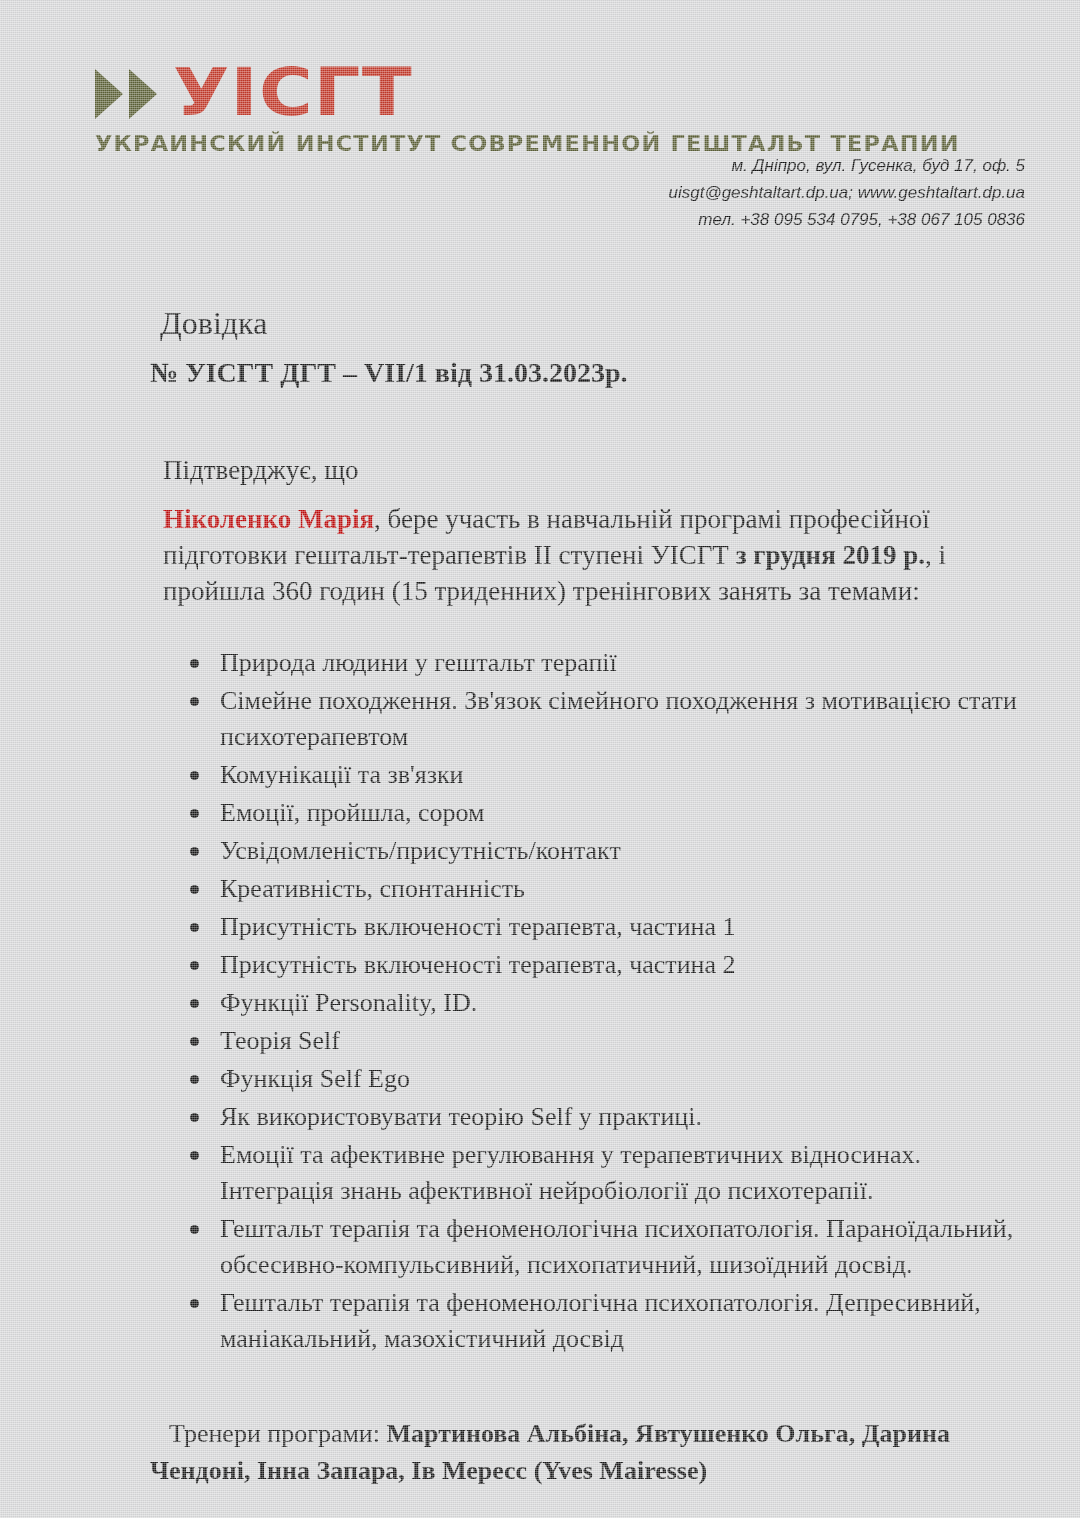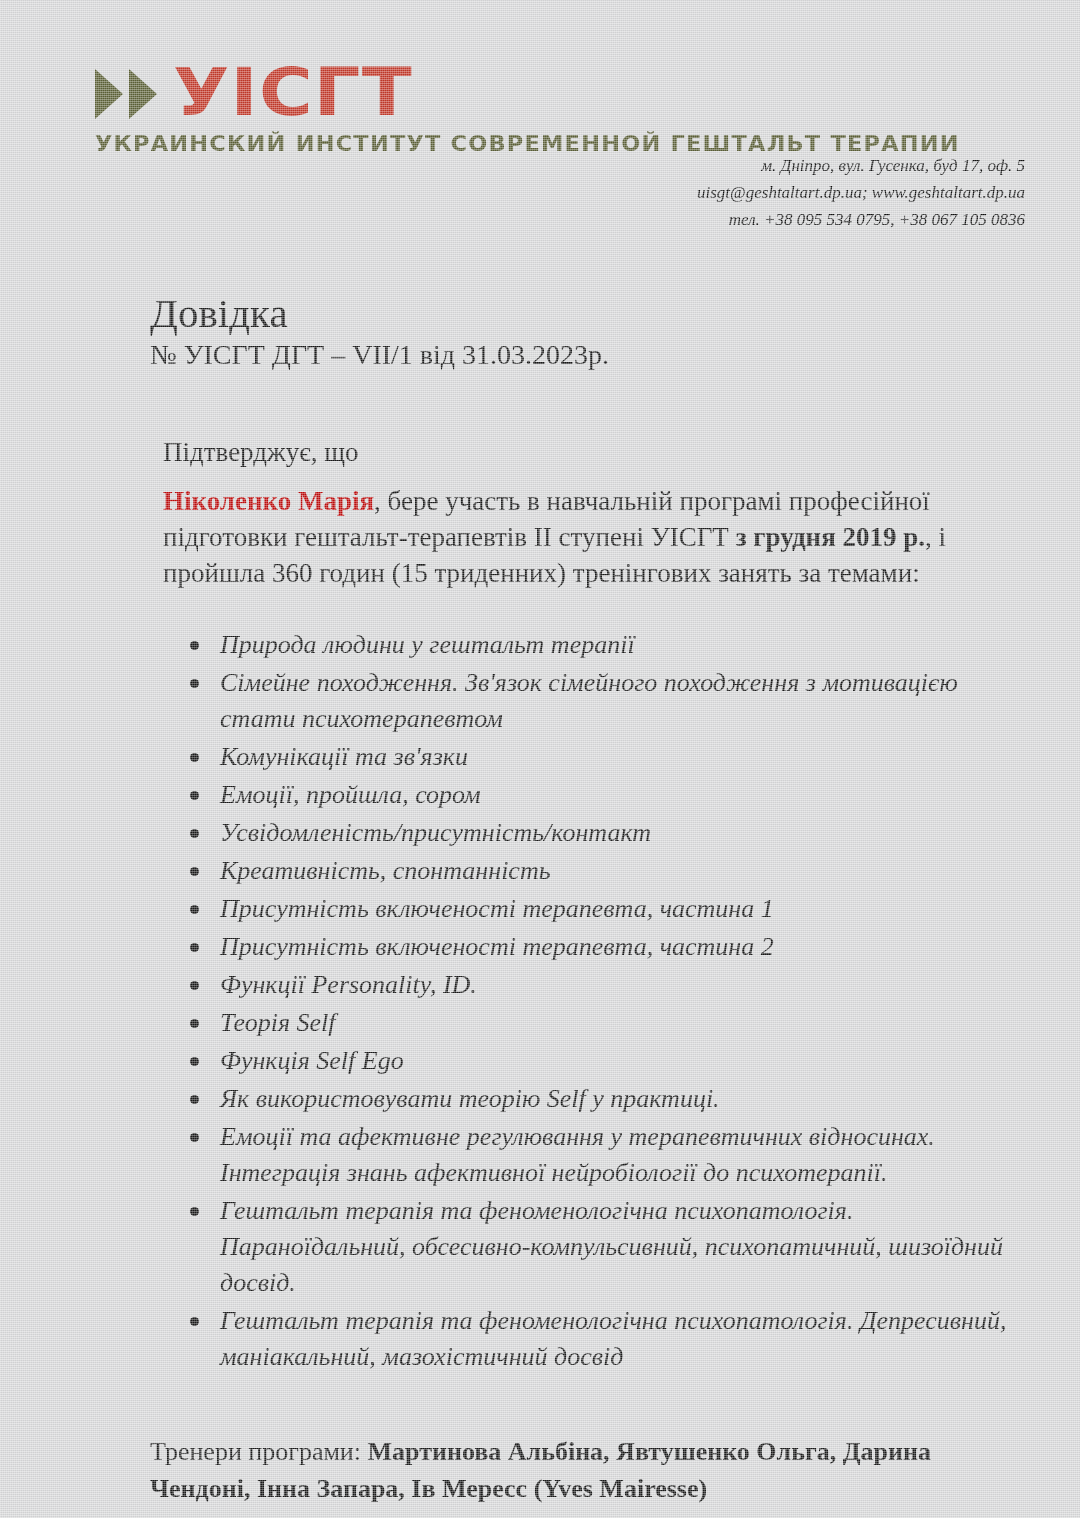--- a/index.html
+++ b/index.html
@@ -82,45 +82,46 @@
     transform-origin: left center;
     white-space: nowrap;
   }
 
   
   .contacts {
     position: absolute;
     right: 55px;
     top: 152px;
     text-align: right;
-    font-family: Liberation Serif, serif;
+    font-family: Liberation Sans, sans-serif;
     font-style: italic;
     font-size: 17px;
     line-height: 27px;
     color: #121212;
     margin-left: 28px;
   }
 
   
   .doc-body {
     position: absolute;
     left: 150px;
     top: 292px;
     width: 880px;
   }
   .doc-title {
-    font-size: 41px;
+    font-size: 32px;
     line-height: 42px;
     font-weight: normal;
-    margin: 0;
+    margin: 10px;
   }
   .doc-refno {
     font-size: 28px;
     line-height: 38px;
     margin: 2px 0 0 0;
+    font-weight: bold;
   }
 
   .intro {
     margin-top: 60px;
     font-size: 27px;
     line-height: 36px;
   }
   .intro p { margin: 13px; }
   .hl-name {
     color: #bf0d0d;
@@ -134,40 +135,39 @@
     margin: 36px 0 0 0;
     padding: 0 0 0 38px;
     list-style: none;
     font-size: 26px;
     line-height: 36px;
   }
   ul.topics > li {
     position: relative;
     padding-left: 32px;
     margin-bottom: 2px;
-    font-style: italic;
   }
   ul.topics > li::before {
     content: "";
     position: absolute;
     left: 2px;
     top: 14px;
     width: 9px;
     height: 9px;
     border-radius: 50%;
     background: #1a1a1a;
   }
 
   
   .trainers {
     margin-top: 58px;
     font-size: 26px;
     line-height: 37px;
   }
-  .trainers .label { font-weight: normal; }
+  .trainers .label { font-weight: normal; margin-left: 19px; }
   .trainers .names { font-weight: bold; }
 </style>
 </head>
 <body>
 
 <div class="sheet">
 
   <div class="letterhead">
     <div class="logo-row">
       <div class="chevrons">

